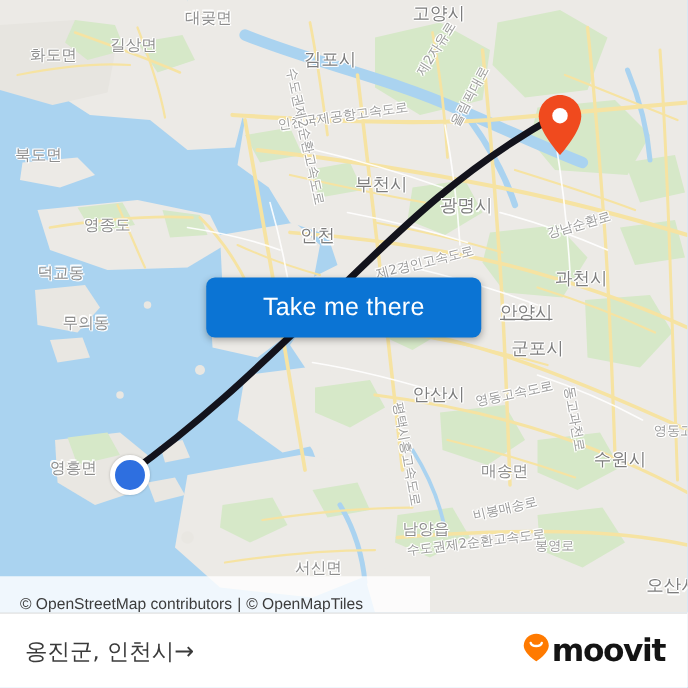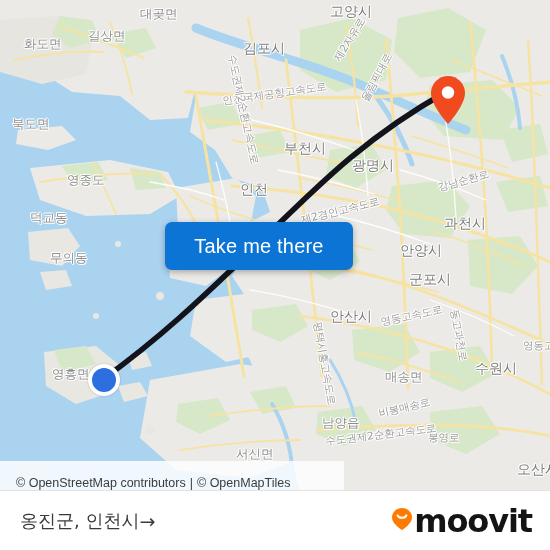--- a/index.html
+++ b/index.html
@@ -32,21 +32,21 @@
   .road{font-size:10.5px;color:#9a9a9a;}
 
   
   .pin-dest{position:absolute;width:40px;height:52px;}
   .pin-origin{position:absolute;width:32px;height:32px;border-radius:50%;
     background:#2e6fe0;border:4px solid #ffffff;box-sizing:border-box;
     box-shadow:0 0 2px rgba(0,0,0,.25);}
 
   
   .cta{
-    position:absolute;left:165px;top:222px;width:188px;height:48px;
+    position:absolute;left:165px;top:222px;width:220px;height:48px;
     background:#0b74d4;border-radius:7px;border:none;
     color:#ffffff;font-size:20px;letter-spacing:.2px;
     display:flex;align-items:center;justify-content:center;
     box-shadow:0 2px 6px rgba(0,0,0,.30);cursor:pointer;
     font-family:"Liberation Sans","DejaVu Sans",sans-serif;
   }
 
   
   .attrib{
     position:absolute;left:0;top:461px;width:344px;height:29px;
@@ -61,21 +61,21 @@
     position:absolute;left:0;top:490px;width:550px;height:60px;
     background:#ffffff;border-top:1px solid #e2e2e2;
     display:flex;align-items:center;justify-content:space-between;
     padding:0 18px 0 20px;box-sizing:border-box;
   }
   .route{display:flex;align-items:center;
     font-size:18px;color:#3a3a3a;
     font-family:"DejaVu Sans","Liberation Sans",sans-serif;}
   .arrow{font-size:19px;color:#3a3a3a;}
   .logo{display:flex;align-items:center;gap:1px;}
-  .logo-text{font-size:32px;font-weight:bold;color:#141414;letter-spacing:-1.1px;
+  .logo-text{font-size:25px;font-weight:bold;color:#141414;letter-spacing:-1.1px;
     font-family:"DejaVu Sans","Liberation Sans",sans-serif;}
 </style>
 </head>
 <body>
 
 <div id="app">
 
   <div class="map">
 
     <svg width="550" height="490" viewBox="0 0 550 490">
@@ -202,47 +202,47 @@
           <path d="M356,100 C362,132 366,164 368,196"></path>
           <path d="M444,110 C450,146 454,182 456,218"></path>
           <path d="M150,182 C176,186 202,192 224,200"></path>
         </g>
 
         <path d="M102,380 C160,338 200,300 252,250 C310,194 360,140 446,92" stroke="#13131c" stroke-width="5.6" fill="none" stroke-linecap="round"></path>
       </g>
     </svg>
 
     <div id="labels">
-        <div class="mlabel town" style="left: 140px; top: 8px;">대곶면</div>
+        <div class="mlabel town" style="left: 148px; top: 8px;">대곶면</div>
         <div class="mlabel city" style="left: 330px; top: 4px;">고양시</div>
         <div class="mlabel town" style="left: 24px; top: 38px;">화도면</div>
         <div class="mlabel town" style="left: 88px; top: 30px;">길상면</div>
         <div class="mlabel city" style="left: 243px; top: 41px;">김포시</div>
         <div class="mlabel road" style="left: 325px; top: 34px; transform: rotate(-58deg);">제2자유로</div>
         <div class="mlabel road" style="left: 350px; top: 72px; transform: rotate(-62deg);">올림픽대로</div>
         <div class="mlabel road" style="left: 222px; top: 88px; transform: rotate(-8deg);">인천국제공항고속도로</div>
         <div class="mlabel town" style="left: 12px; top: 118px;">북도면</div>
         <div class="mlabel road" style="left: 188px; top: 104px; transform: rotate(78deg);">수도권제2순환고속도로</div>
         <div class="mlabel city" style="left: 284px; top: 141px;">부천시</div>
         <div class="mlabel city" style="left: 352px; top: 158px;">광명시</div>
         <div class="mlabel town" style="left: 67px; top: 174px;">영종도</div>
         <div class="mlabel city" style="left: 240px; top: 182px;">인천</div>
         <div class="mlabel road" style="left: 437px; top: 175px; transform: rotate(-16deg);">강남순환로</div>
         <div class="mlabel town" style="left: 30px; top: 212px;">덕교동</div>
         <div class="mlabel road" style="left: 300px; top: 205px; transform: rotate(-14deg);">제2경인고속도로</div>
         <div class="mlabel city" style="left: 444px; top: 216px;">과천시</div>
         <div class="mlabel town" style="left: 30px; top: 252px; padding-left: 20px;">무의동</div>
-        <div class="mlabel city" style="left: 400px; top: 243px;">안양시</div>
+        <div class="mlabel city" style="left: 400px; top: 243px; text-decoration: underline;">안양시</div>
         <div class="mlabel city" style="left: 409px; top: 272px;">군포시</div>
         <div class="mlabel city" style="left: 330px; top: 309px;">안산시</div>
         <div class="mlabel road" style="left: 380px; top: 310px; transform: rotate(-12deg);">영동고속도로</div>
         <div class="mlabel road" style="left: 433px; top: 330px; transform: rotate(80deg);">동고과천로</div>
         <div class="mlabel city" style="left: 475px; top: 361px;">수원시</div>
         <div class="mlabel road" style="left: 523px; top: 340px;">영동고</div>
-        <div class="mlabel town" style="left: 52px; top: 368px;">영흥면</div>
+        <div class="mlabel town" style="left: 40px; top: 368px;">영흥면</div>
         <div class="mlabel town" style="left: 385px; top: 371px;">매송면</div>
         <div class="mlabel road" style="left: 283px; top: 358px; transform: rotate(80deg);">평택시흥고속도로</div>
         <div class="mlabel road" style="left: 378px; top: 402px; transform: rotate(-13deg);">비봉매송로</div>
         <div class="mlabel town" style="left: 322px; top: 417px;">남양읍</div>
         <div class="mlabel road" style="left: 428px; top: 432px;">봉영로</div>
         <div class="mlabel road" style="left: 325px; top: 429px; transform: rotate(-7deg);">수도권제2순환고속도로</div>
         <div class="mlabel town" style="left: 236px; top: 448px;">서신면</div>
         <div class="mlabel city" style="left: 517px; top: 462px;">오산시</div>
       </div>
 

